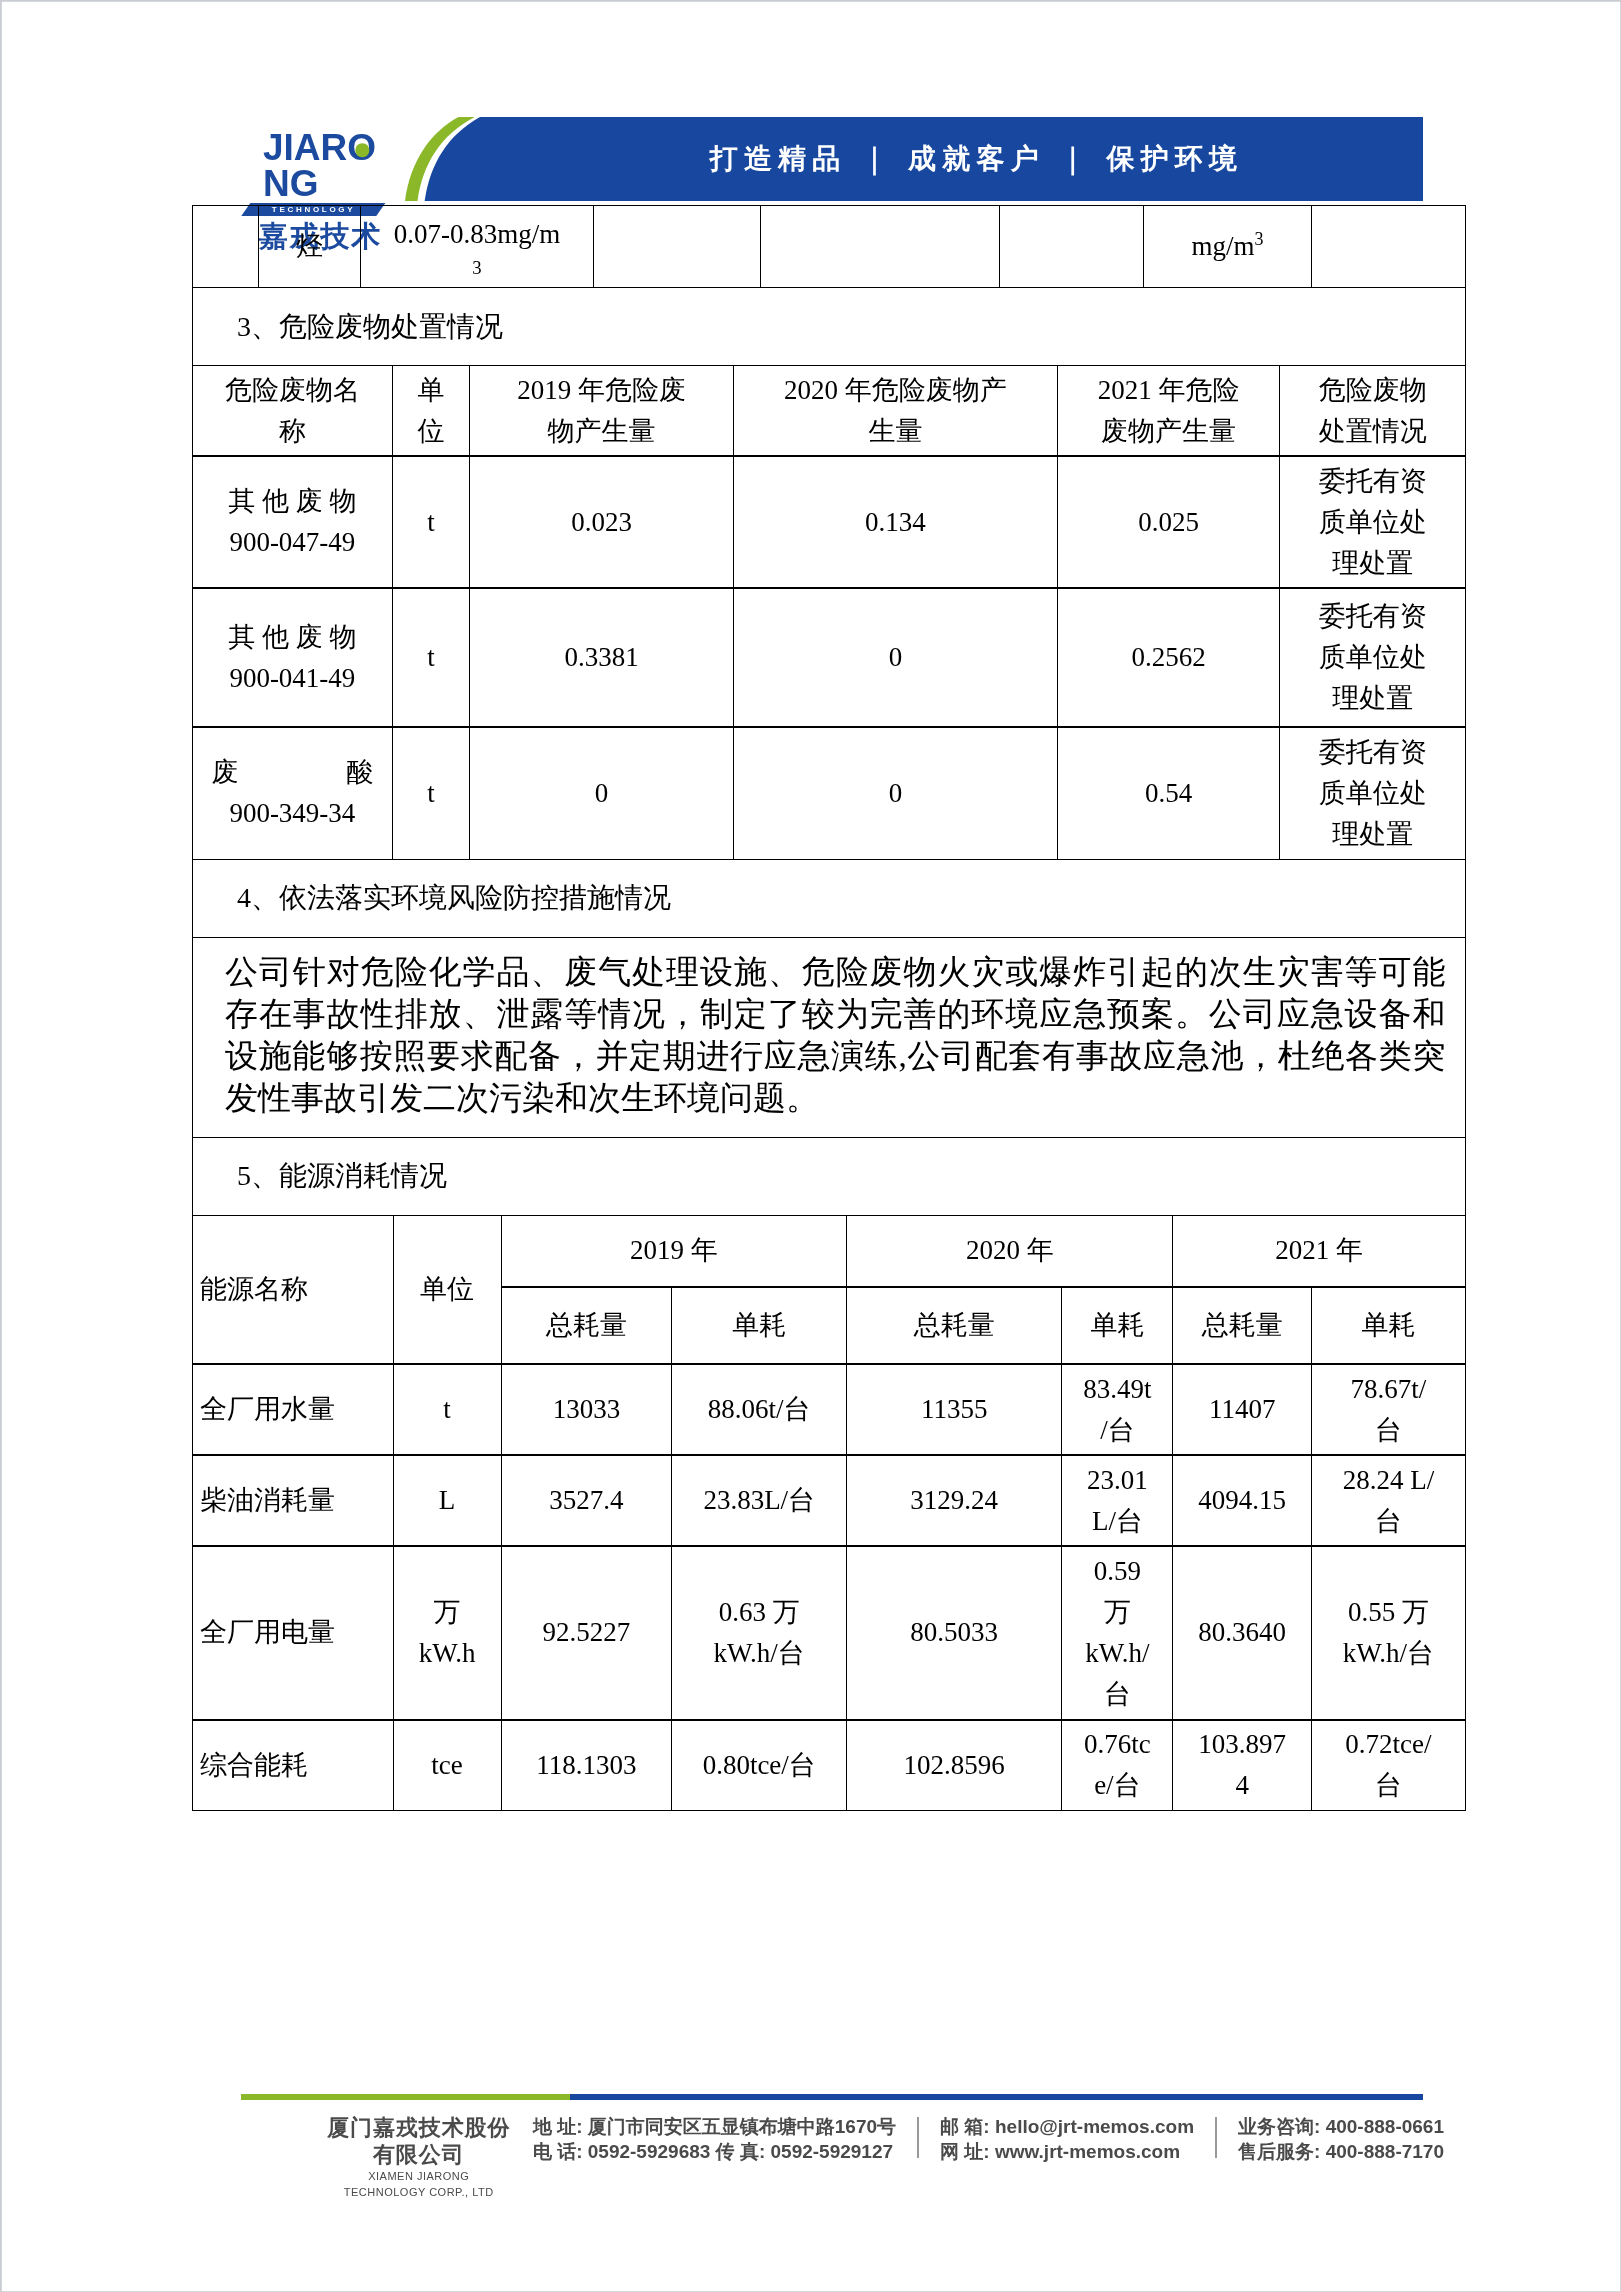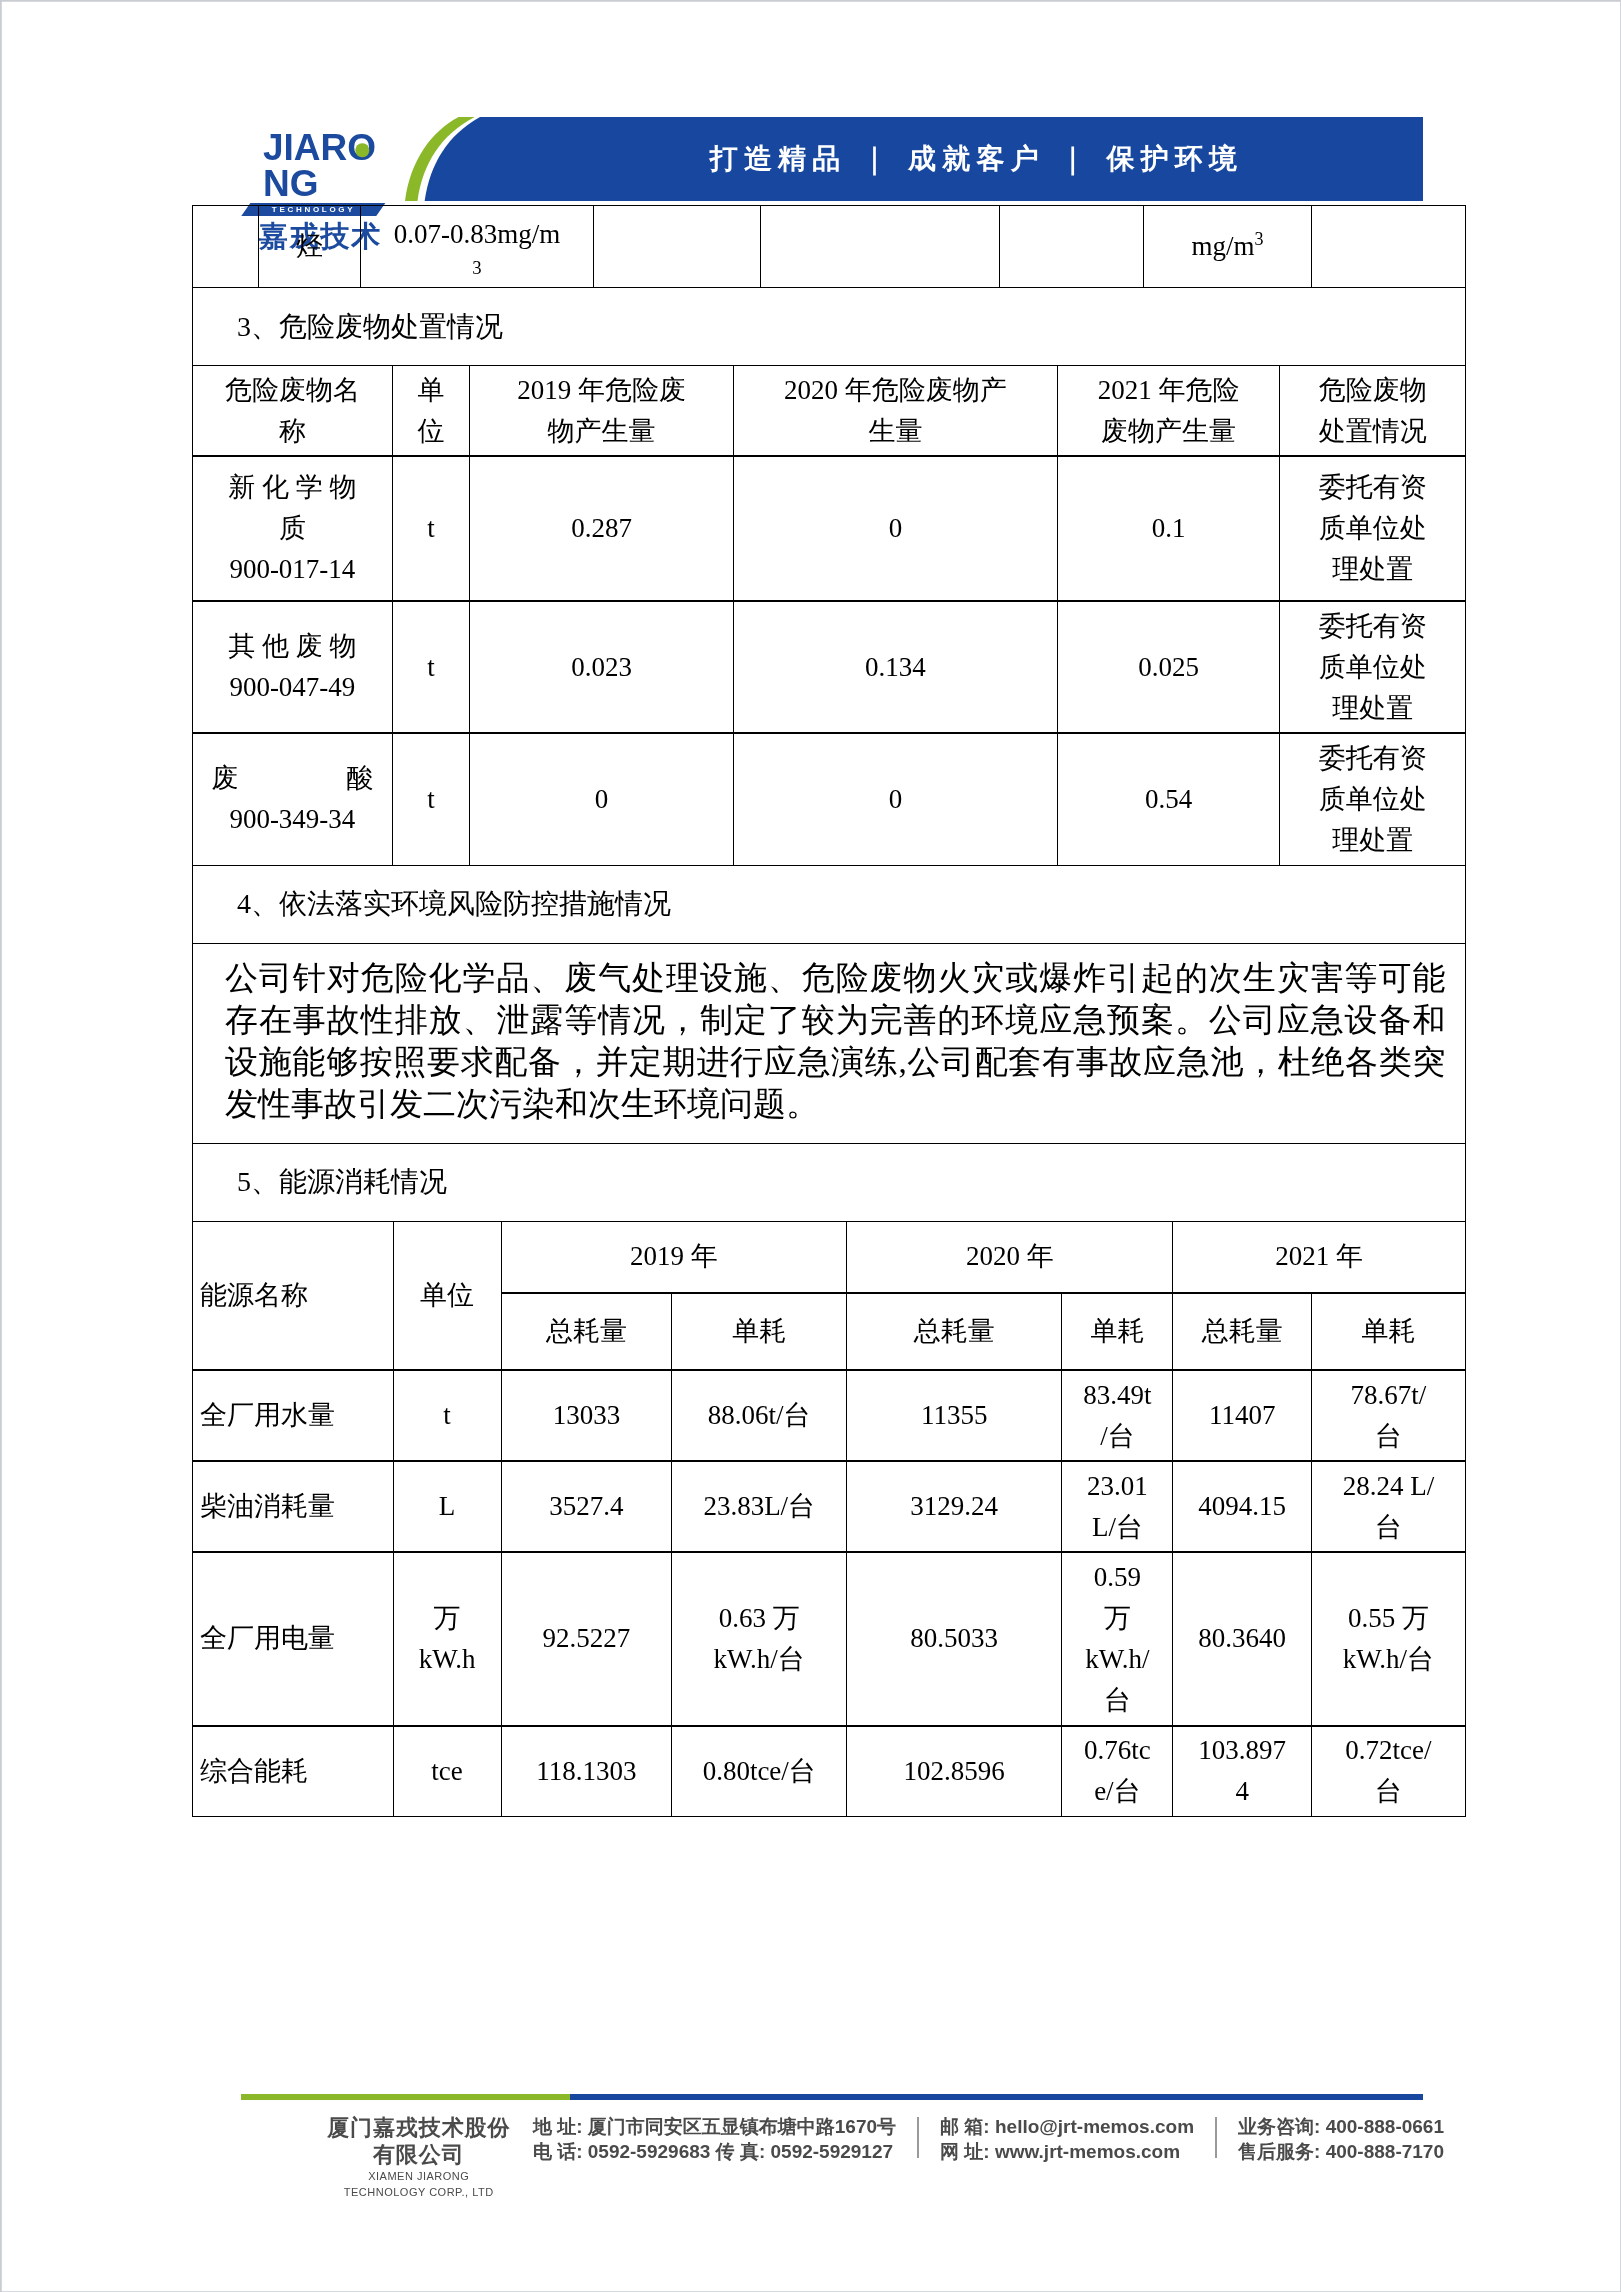--- a/index.html
+++ b/index.html
@@ -157,39 +157,38 @@
 位</td>
           <td>2019 年危险废
 物产生量</td>
           <td>2020 年危险废物产
 生量</td>
           <td>2021 年危险
 废物产生量</td>
           <td>危险废物
 处置情况</td>
         </tr>
-        <tr style="height:145px">
-          <td><span>新 化 学 物
-质</span>
-<span>900-017-14</span></td>
-          <td>t</td>
-          <td>0.287</td>
-          <td>0</td>
-          <td>0.1</td>
-          <td>委托有资
-质单位处
-理处置</td>
-        </tr>
         <tr style="height:121px">
           <td><span>其 他 废 物</span>
 <span>900-047-49</span></td>
           <td>t</td>
           <td>0.023</td>
           <td>0.134</td>
           <td>0.025</td>
+          <td>委托有资
+质单位处
+理处置</td>
+        </tr>
+        <tr style="height:139px">
+          <td><span>其 他 废 物</span>
+<span>900-041-49</span></td>
+          <td>t</td>
+          <td>0.3381</td>
+          <td>0</td>
+          <td>0.2562</td>
           <td>委托有资
 质单位处
 理处置</td>
         </tr>
         <tr style="height:110px">
           <td><span>废　　　　酸</span>
 <span>900-349-34</span></td>
           <td>t</td>
           <td>0</td>
           <td>0</td>

